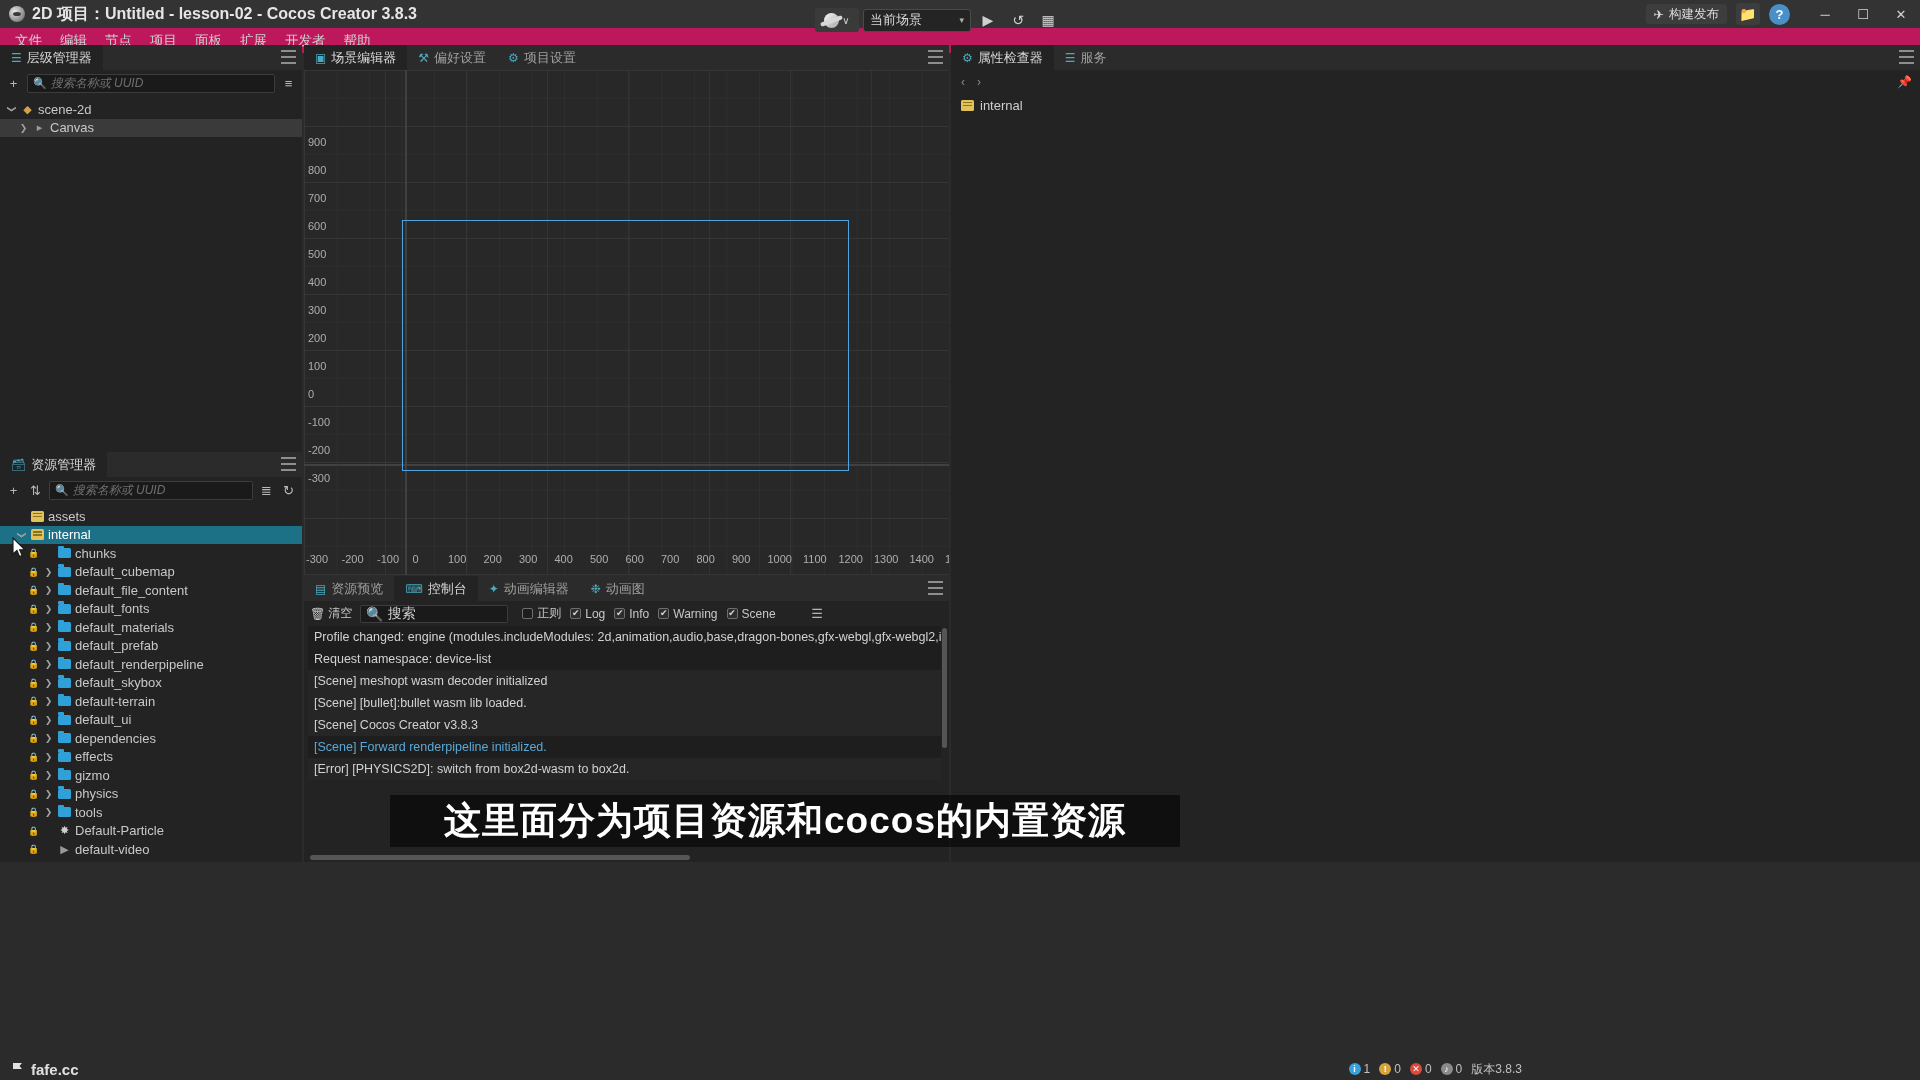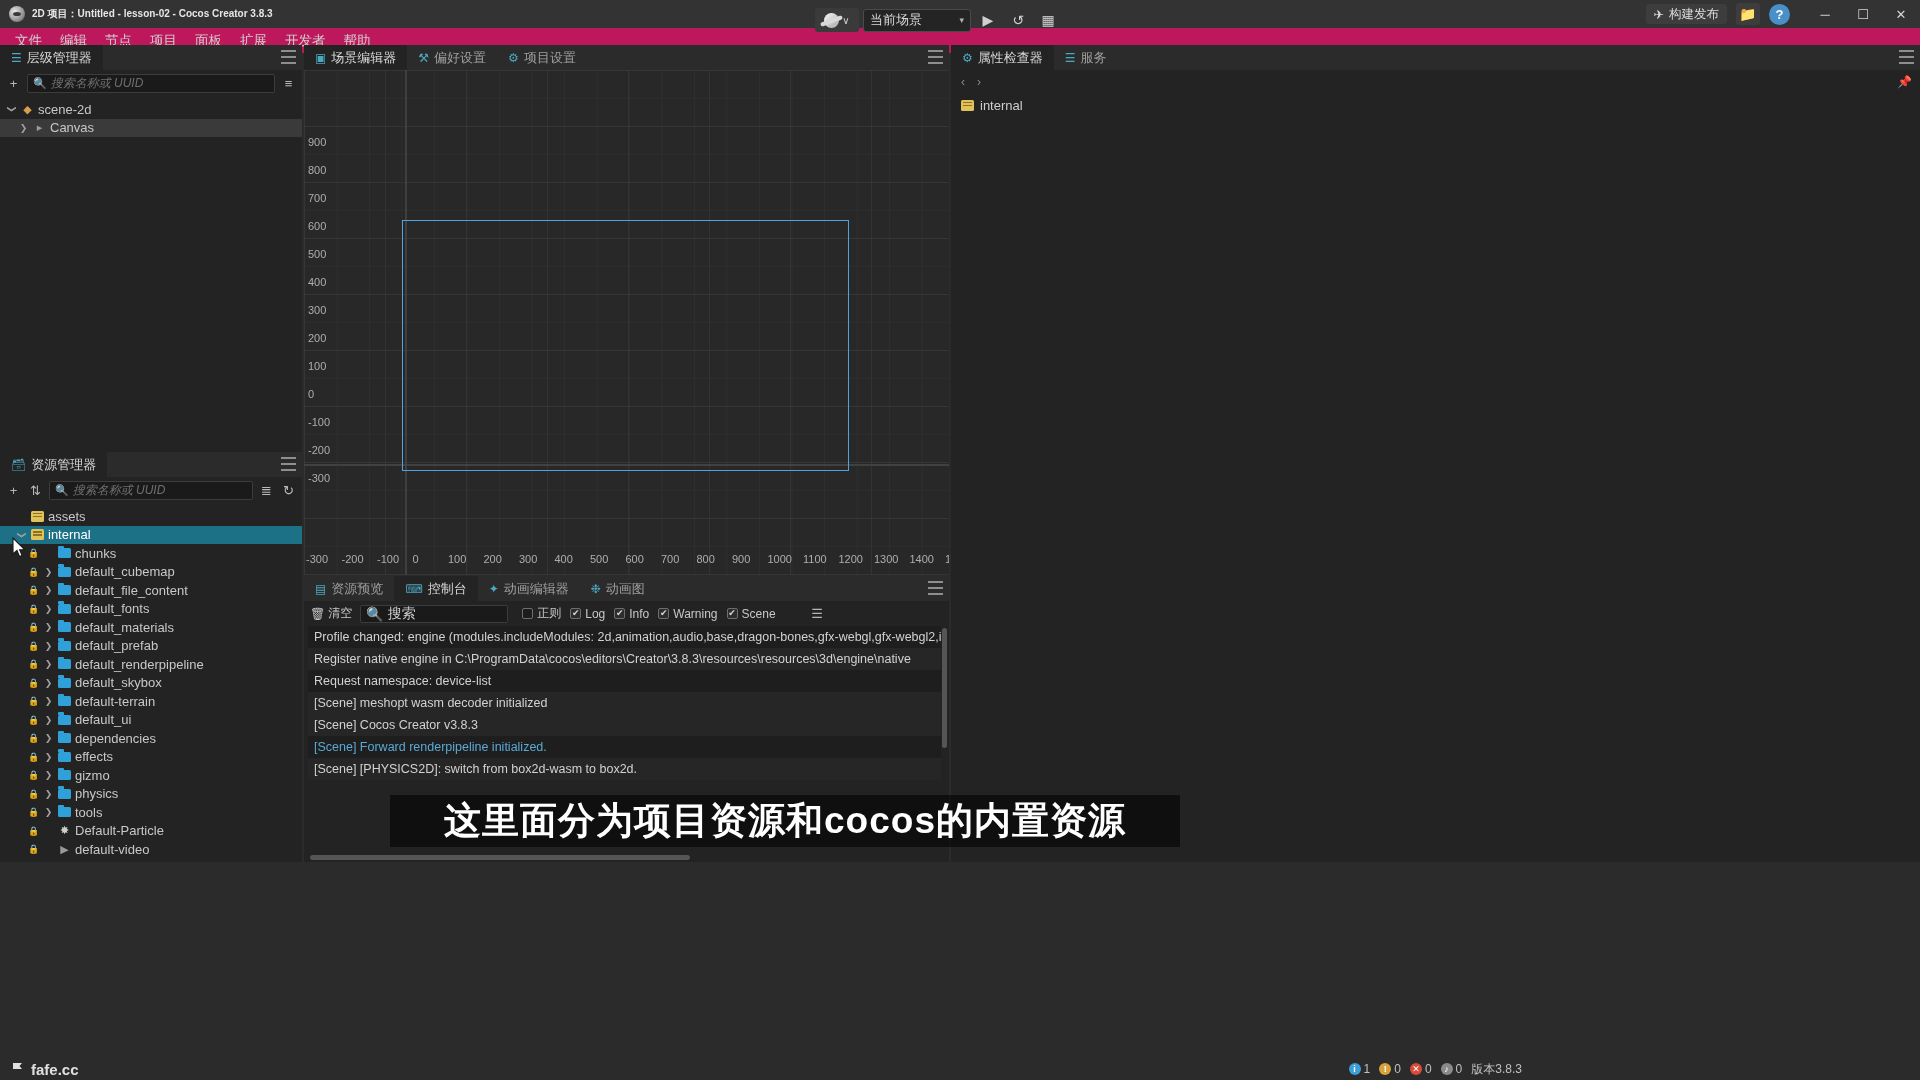--- a/index.html
+++ b/index.html
@@ -21,21 +21,21 @@
   .title-icon {
     width: 16px; height: 16px; margin-left: 9px; margin-right: 7px;
     border-radius: 50%;
     background: radial-gradient(circle at 35% 35%, #e8e8e8 0%, #9a9a9a 55%, #555 100%);
     position: relative; flex: none;
   }
   .title-icon::after {
     content: ""; position: absolute; left: 4px; top: 6px;
     width: 8px; height: 4px; background: #3a3a3a; border-radius: 50%;
   }
-  .title-text { font-size: 10px; color: #e6e6e6; font-weight: bold; white-space: nowrap; }
+  .title-text { font-size: 16px; color: #e6e6e6; font-weight: bold; white-space: nowrap; }
 
   .win-ctrl-group { position: absolute; right: 0; top: 0; height: 28px; display: flex; }
   .win-btn {
     width: 38px; height: 28px; display: flex; align-items: center; justify-content: center;
     color: #d4d4d4; font-size: 13px;
   }
 
   .tb-right-group {
     position: absolute; right: 130px; top: 0; height: 28px;
     display: flex; align-items: center; gap: 9px;
@@ -646,26 +646,26 @@
         </div>
         <div class="chk">
           <span class="box checked">✔</span>
           <span>Scene</span>
         </div>
       </div>
     <div style="margin-left:auto;color:#b5b5b5;font-size:13px;margin-right:120px">☰</div>
   </div>
   <div class="log-list" id="log-list">
       <div class="log-row">Profile changed: engine (modules.includeModules: 2d,animation,audio,base,dragon-bones,gfx-webgl,gfx-webgl2,intersection-2d,m</div>
-      <div class="log-row alt">Register native engine in C:\ProgramData\cocos\editors\Creator\3.8.3\resources\resources\3d\engine\native</div>
       <div class="log-row">Request namespace: device-list</div>
       <div class="log-row alt">[Scene] meshopt wasm decoder initialized</div>
+      <div class="log-row alt">[Scene] [bullet]:bullet wasm lib loaded.</div>
       <div class="log-row alt">[Scene] Cocos Creator v3.8.3</div>
       <div class="log-row blue">[Scene] Forward renderpipeline initialized.</div>
-      <div class="log-row alt">[Scene] [PHYSICS2D]: switch from box2d-wasm to box2d.</div>
+      <div class="log-row alt">[Error] [PHYSICS2D]: switch from box2d-wasm to box2d.</div>
     </div>
   <div class="log-scroll"></div>
   <div class="hscroll-c"></div>
 </div>
 
 <div class="panel" id="inspector">
   <div class="panel-tabbar" id="inspector-tabbar">
     <div class="ptab active">
         <span class="tabicon">⚙</span>
         <span>属性检查器</span>

